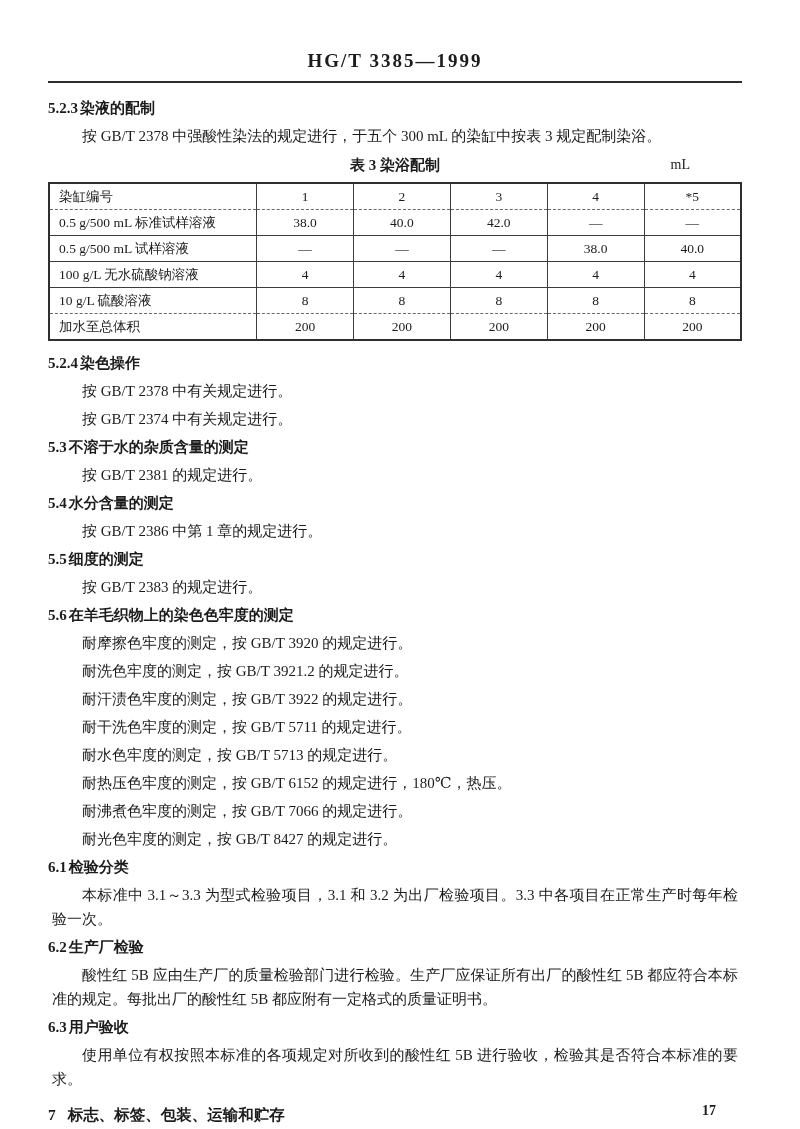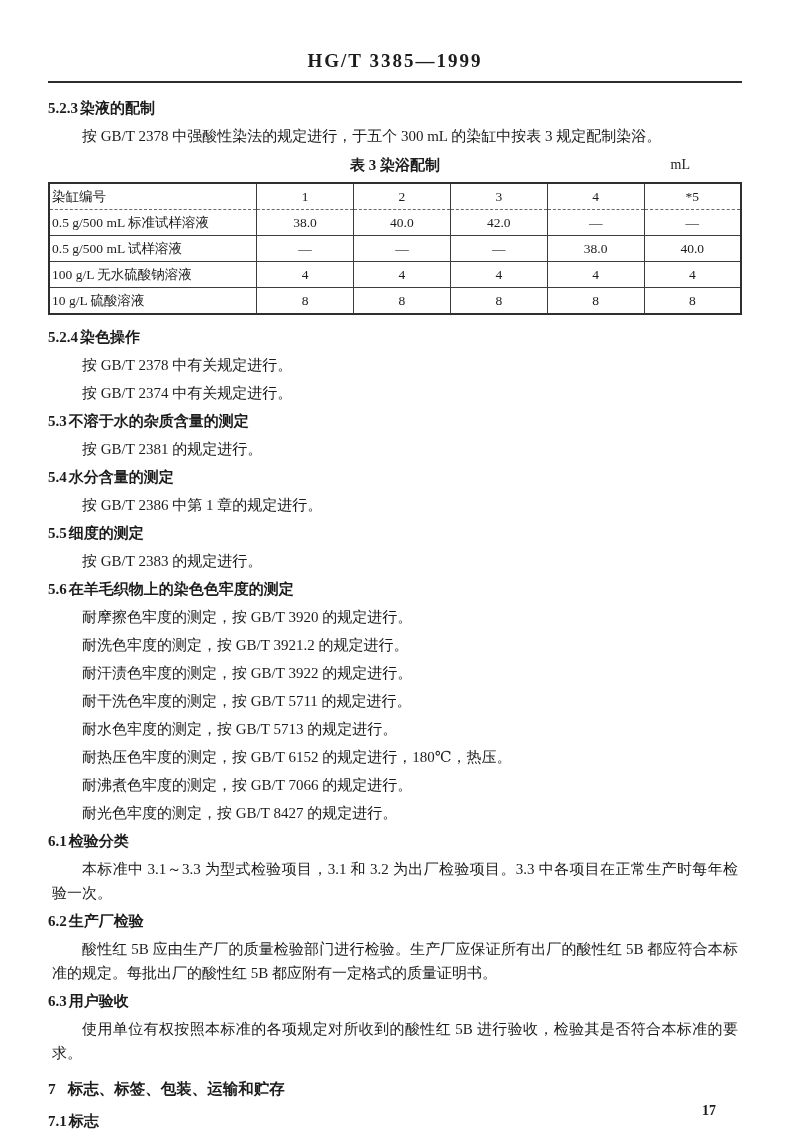--- a/index.html
+++ b/index.html
@@ -79,21 +79,21 @@
     border-left:1.5px solid #3c3c3c;
     text-align:center;
     font-weight:normal;
     padding:2px 4px;
     height:21px;
     line-height:20px;
   }
   table.t3 th:first-child, table.t3 td:first-child{
     border-left:none;
     text-align:left;
-    padding-left:2px;
+    padding-left:9px;
     width:30%;
   }
   table.t3 .colnum{width:14%;}
   table.t3 tbody td{border-top:1.5px solid #3c3c3c;}
   table.t3 tr.dash td{border-top:1.3px dashed #6a6a6a;}
   .watermark{
     position:absolute;
     left:243px;top:146px;
     z-index:1;
     font-family:"Liberation Sans","DejaVu Sans",sans-serif;
@@ -171,20 +171,28 @@
           <td>4</td>
         </tr>
         <tr>
           <td>10 g/L 硫酸溶液</td>
           <td>8</td>
           <td>8</td>
           <td>8</td>
           <td>8</td>
           <td>8</td>
         </tr>
+        <tr class="dash">
+          <td>加水至总体积</td>
+          <td>200</td>
+          <td>200</td>
+          <td>200</td>
+          <td>200</td>
+          <td>200</td>
+        </tr>
       </tbody>
     </table>
     <div class="gap-after-table"></div>
 
     <div class="h3">
       <span class="h-num">5.2.4</span><span class="h-title">染色操作</span>
     </div>
     <p class="body-p">按 GB/T 2378 中有关规定进行。</p>
 
     <p class="body-p">按 GB/T 2374 中有关规定进行。</p>

